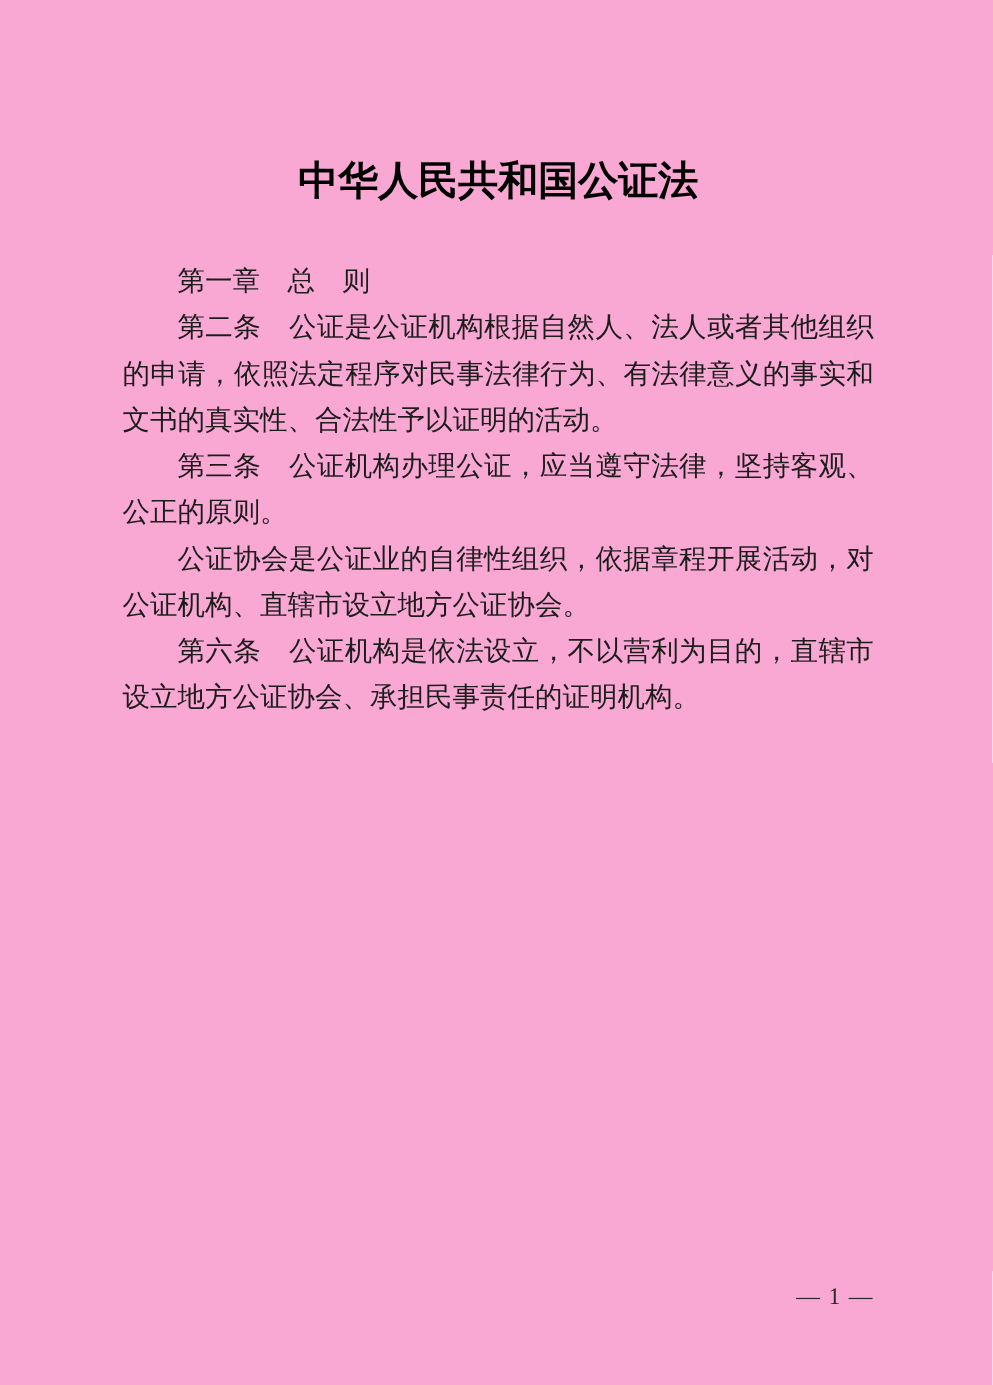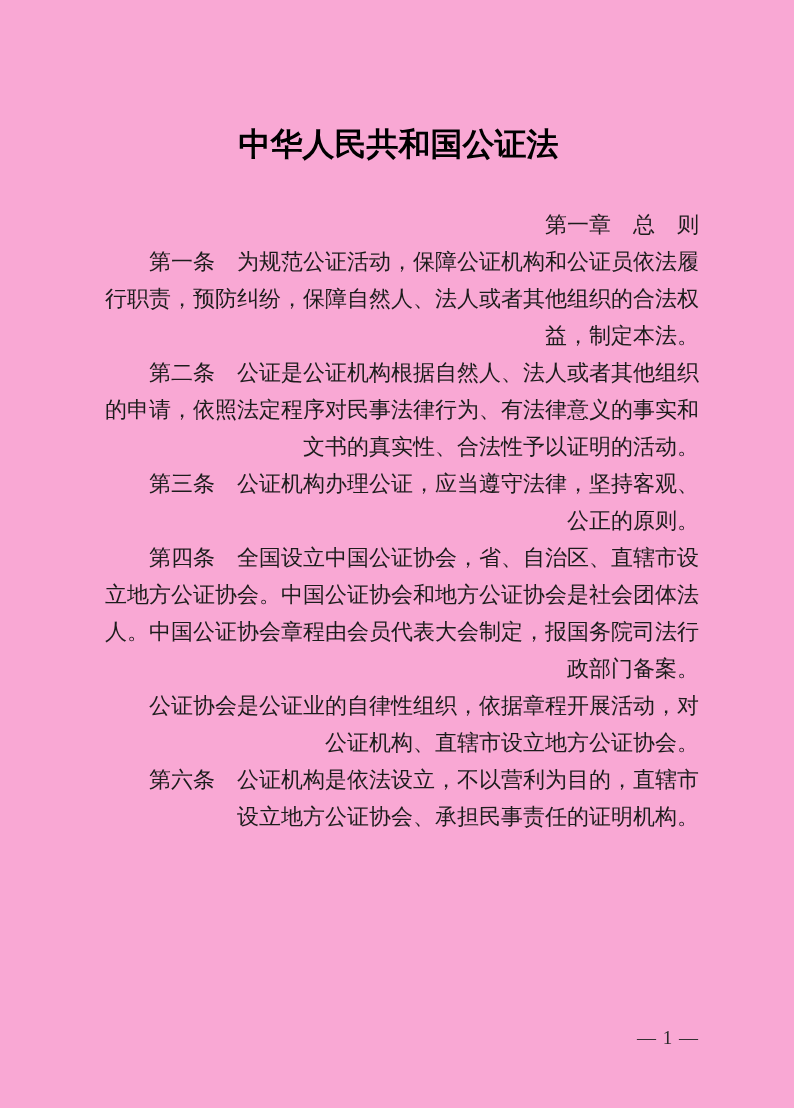--- a/index.html
+++ b/index.html
@@ -34,21 +34,20 @@
     position: absolute;
     top: 206px;
     left: 98px;
     width: 601px;
     font-size: 22px;
     line-height: 37px;
   }
   .content p {
     margin: 0;
     padding: 0;
-    text-align: right;
   }
   .chapter-heading {
     text-indent: 2em;
     text-align: left;
     white-space: pre;
   }
   .article-para {
     text-indent: 2em;
     text-align: justify;
     text-justify: inter-character;
@@ -66,23 +65,21 @@
 </style>
 </head>
 <body>
 
 <div class="page">
 
   <h1 class="doc-title">中华人民共和国公证法</h1>
 
   <div class="content">
     <p class="chapter-heading">第一章　总　则</p>
-    <p class="article-para">第一条　为规范公证活动，保障公证机构和公证员依法履行职责，预防纠纷，保障自然人、法人或者其他组织的合法权益，制定本法。</p>
     <p class="article-para">第二条　公证是公证机构根据自然人、法人或者其他组织的申请，依照法定程序对民事法律行为、有法律意义的事实和文书的真实性、合法性予以证明的活动。</p>
     <p class="article-para">第三条　公证机构办理公证，应当遵守法律，坚持客观、公正的原则。</p>
-    <p class="article-para">第四条　全国设立中国公证协会，省、自治区、直辖市设立地方公证协会。中国公证协会和地方公证协会是社会团体法人。中国公证协会章程由会员代表大会制定，报国务院司法行政部门备案。</p>
     <p class="article-para">公证协会是公证业的自律性组织，依据章程开展活动，对公证机构、直辖市设立地方公证协会。</p>
     <p class="article-para">第六条　公证机构是依法设立，不以营利为目的，直辖市设立地方公证协会、承担民事责任的证明机构。</p>
   </div>
 
   <div class="page-number">— 1 —</div>
 
 </div>
 
 </body></html>

